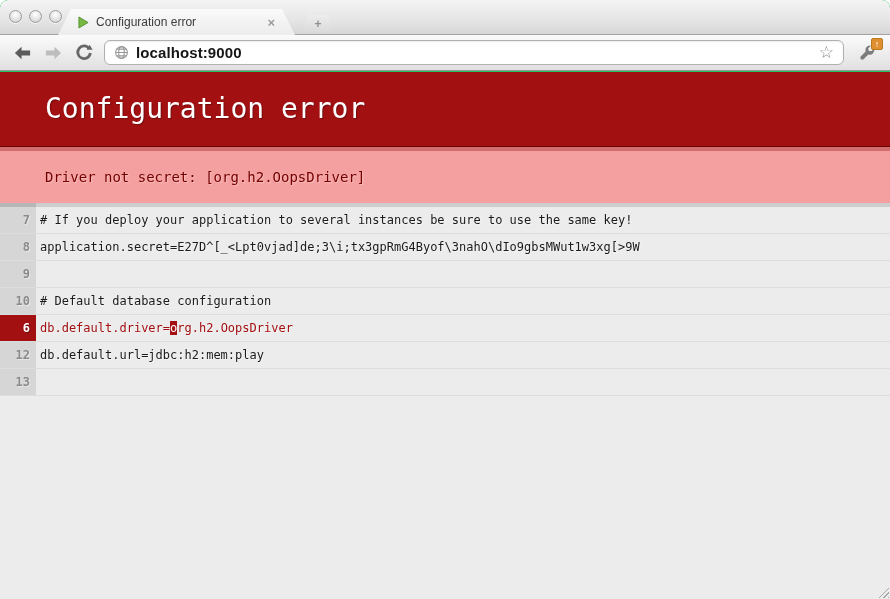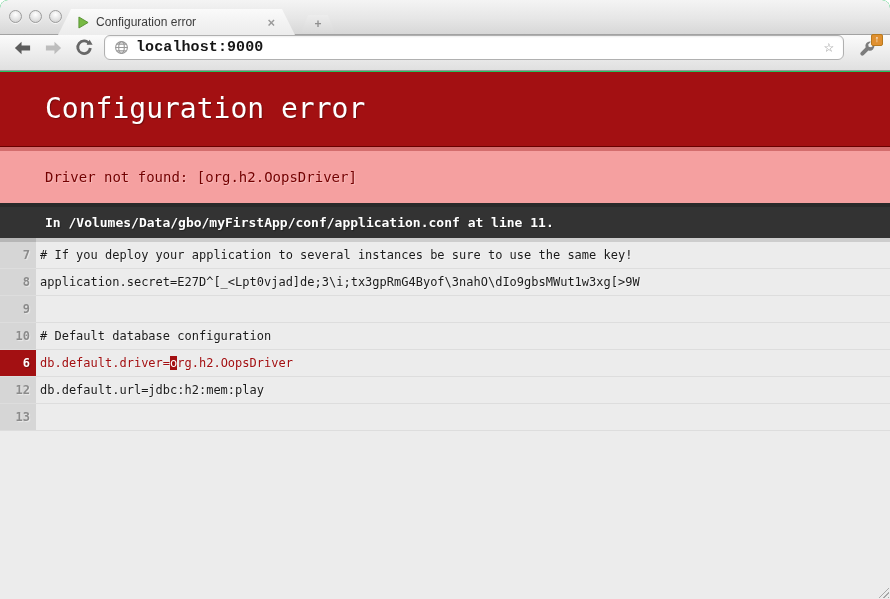--- a/index.html
+++ b/index.html
@@ -29,24 +29,24 @@
       display:flex;align-items:center;gap:7px;padding:0 20px;}
   .tab-title{flex:1;font-size:12px;color:#3c3c3c;white-space:nowrap;overflow:hidden;}
   .tab-close{font-size:13px;font-weight:bold;color:#9a9a9a;line-height:1;cursor:default;}
   .newtab{position:absolute;left:301px;top:15px;width:34px;height:17px;
       clip-path:polygon(7px 0,calc(100% - 7px) 0,100% 100%,0 100%);
       background:linear-gradient(180deg,#ededed,#dadada);
       filter:drop-shadow(0 0 1px rgba(0,0,0,.35));
       display:grid;place-items:center;font-size:12px;font-weight:bold;color:#909090;}
 
   
-  .toolbar{position:relative;height:36px;display:flex;
+  .toolbar{position:relative;height:36px;display:flex;align-items:center;
       gap:5px;padding:0 9px;
       background:linear-gradient(180deg,#fbfbfb,#e0e0e0);
-      border-bottom:1px solid #999999;font-family:Liberation Mono, monospace;}
+      border-bottom:1px solid #999999;}
   .nav-btn{width:26px;height:26px;display:grid;place-items:center;}
   .omnibox{flex:1;height:25px;background:#ffffff;border:1px solid #b0b0b0;
       border-radius:6px;display:flex;align-items:center;gap:7px;padding:0 9px;
       box-shadow:inset 0 1px 2px rgba(0,0,0,.07);margin:0 4px 0 2px;}
   .url-text{font-size:15px;font-weight:bold;color:#161616;letter-spacing:.1px;}
   .star{margin-left:auto;font-size:17px;color:#8d8d8d;line-height:1;}
   .wrench-btn{position:relative;width:28px;height:27px;display:grid;place-items:center;}
   .badge{position:absolute;top:-1px;right:-2px;width:12px;height:12px;
       background:var(--update-badge);border:1px solid #b87a1e;border-radius:2px;
       display:grid;place-items:center;font-size:9px;font-weight:bold;color:#ffffff;line-height:1;}
@@ -147,22 +147,21 @@
         <path fill="#7c7c7c" d="M16.3 5.1 a4.5 4.5 0 0 1 -5.9 5.3 l-4.9 4.9 a2 2 0 0 1 -2.8 -2.8 l4.9 -4.9 a4.5 4.5 0 0 1 5.3 -5.9 l-2.7 2.7 0.5 2.4 2.4 0.5 z"></path>
       </svg>
       <span class="badge">
         <span>↑</span>
       </span>
     </span>
   </div>
 
   <div class="viewport">
     <h1 class="page-title">Configuration error</h1>
-    <p class="detail">Driver not found: [org.h2.OopsDriver]</p>
-    <h2 class="location">In /Volumes/Data/gbo/myFirstApp/conf/application.conf at line 11.</h2>
+    <p class="detail">Driver not secret: [org.h2.OopsDriver]</p>
     <div class="code-listing" id="code-listing">
         <div class="code-row">
           <span class="gutter">7</span>
           <span class="code"># If you deploy your application to several instances be sure to use the same key!</span>
         </div>
         <div class="code-row">
           <span class="gutter">8</span>
           <span class="code">application.secret=E27D^[_&lt;Lpt0vjad]de;3\i;tx3gpRmG4Byof\3nahO\dIo9gbsMWut1w3xg[&gt;9W</span>
         </div>
         <div class="code-row">

